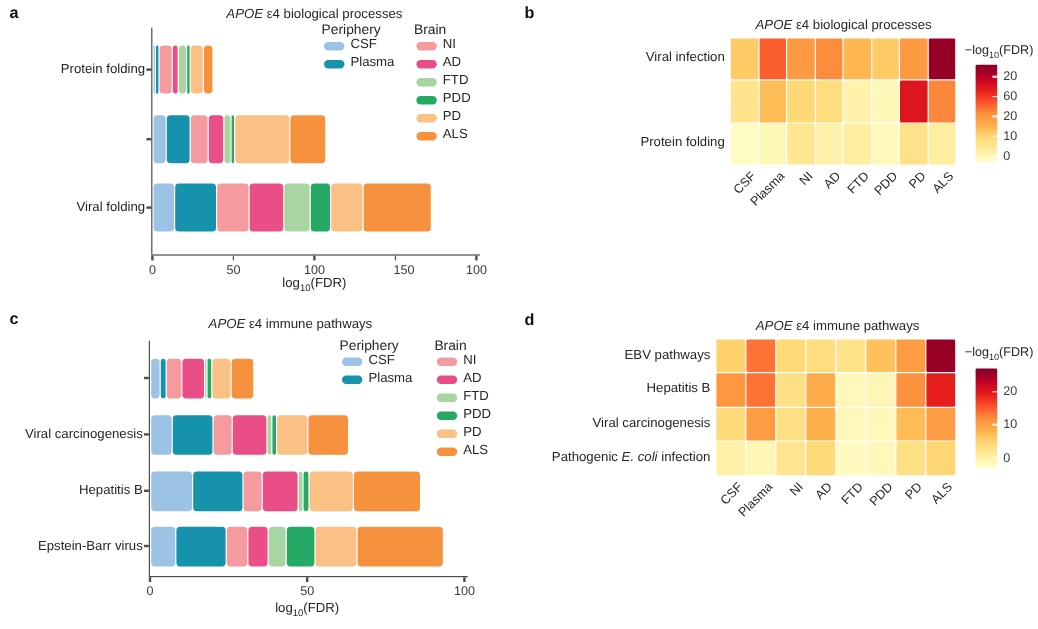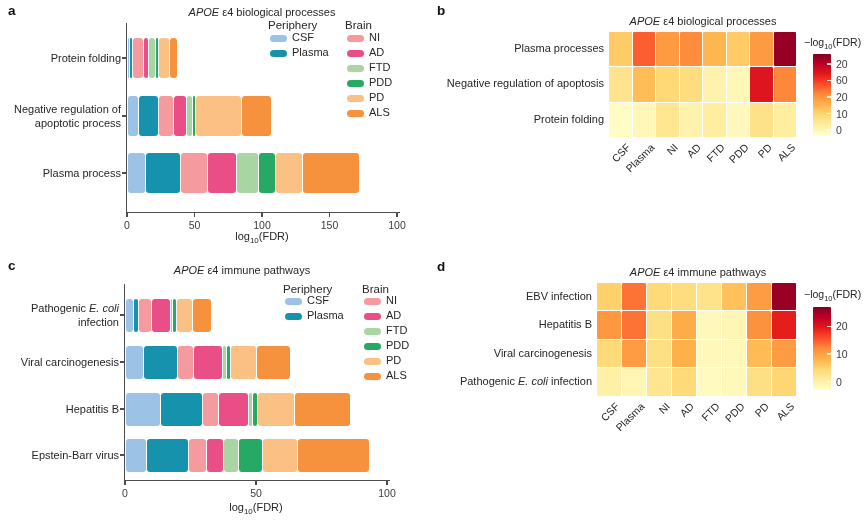--- a/index.html
+++ b/index.html
@@ -48,46 +48,42 @@
         <div class="" style="position: relative; width: 9.8px; height: 100%; background: rgb(156, 194, 229); border-radius: 3px; flex: 0 0 auto;"></div>
         <div class="" style="position: relative; width: 19.25px; height: 100%; background: rgb(22, 146, 172); border-radius: 3px; flex: 0 0 auto;"></div>
         <div class="" style="position: relative; width: 13.85px; height: 100%; background: rgb(245, 155, 159); border-radius: 3px; flex: 0 0 auto;"></div>
         <div class="" style="position: relative; width: 12.5px; height: 100%; background: rgb(234, 78, 135); border-radius: 3px; flex: 0 0 auto;"></div>
         <div class="" style="position: relative; width: 4.4px; height: 100%; background: rgb(169, 213, 162); border-radius: 3px; flex: 0 0 auto;"></div>
         <div class="" style="position: relative; width: 2.375px; height: 100%; background: rgb(39, 169, 102); border-radius: 3px; flex: 0 0 auto;"></div>
         <div class="" style="position: relative; width: 44.9px; height: 100%; background: rgb(250, 192, 132); border-radius: 3px; flex: 0 0 auto;"></div>
         <div class="" style="position: relative; width: 29.375px; height: 100%; background: rgb(246, 146, 61); border-radius: 3px; flex: 0 0 auto;"></div>
       </div>
       <div class="" style="position: absolute; left: 121.5px; top: 115.35px; width: 4.2px; height: 1.3px; background: rgb(77, 77, 77);"></div>
-      <div class="" style="position: absolute; right: 744px; top: 102px; text-align: right; font-size: 11px; line-height: 14px; color: rgb(38, 38, 38); white-space: nowrap;">
-        <div><span>Negative regulation of</span></div>
-        <div><span>apoptotic process</span></div>
-      </div>
       <div class="" style="position: absolute; left: 128px; top: 153px; height: 40px; display: flex; gap: 1px;">
         <div class="" style="position: relative; width: 16.55px; height: 100%; background: rgb(156, 194, 229); border-radius: 3px; flex: 0 0 auto;"></div>
         <div class="" style="position: relative; width: 34.1px; height: 100%; background: rgb(22, 146, 172); border-radius: 3px; flex: 0 0 auto;"></div>
         <div class="" style="position: relative; width: 26px; height: 100%; background: rgb(245, 155, 159); border-radius: 3px; flex: 0 0 auto;"></div>
         <div class="" style="position: relative; width: 28.7px; height: 100%; background: rgb(234, 78, 135); border-radius: 3px; flex: 0 0 auto;"></div>
         <div class="" style="position: relative; width: 20.6px; height: 100%; background: rgb(169, 213, 162); border-radius: 3px; flex: 0 0 auto;"></div>
         <div class="" style="position: relative; width: 16.55px; height: 100%; background: rgb(39, 169, 102); border-radius: 3px; flex: 0 0 auto;"></div>
         <div class="" style="position: relative; width: 26px; height: 100%; background: rgb(250, 192, 132); border-radius: 3px; flex: 0 0 auto;"></div>
         <div class="" style="position: relative; width: 55.7px; height: 100%; background: rgb(246, 146, 61); border-radius: 3px; flex: 0 0 auto;"></div>
       </div>
       <div class="" style="position: absolute; left: 121.5px; top: 172.35px; width: 4.2px; height: 1.3px; background: rgb(77, 77, 77);"></div>
       <div class="" style="position: absolute; right: 744px; top: 166px; text-align: right; font-size: 11px; line-height: 14px; color: rgb(38, 38, 38); white-space: nowrap;">
-        <div><span>Plasma process</span></div>
+        <div><span>Viral folding</span></div>
       </div>
       <div class="" style="position: absolute; left: 126.35px; top: 213.3px; width: 1.3px; height: 4.2px; background: rgb(77, 77, 77);"></div>
       <div class="" style="position: absolute; left: 111px; top: 219px; width: 32px; text-align: center; font-size: 10.5px; color: rgb(60, 60, 60);">0</div>
       <div class="" style="position: absolute; left: 193.85px; top: 213.3px; width: 1.3px; height: 4.2px; background: rgb(77, 77, 77);"></div>
       <div class="" style="position: absolute; left: 178.5px; top: 219px; width: 32px; text-align: center; font-size: 10.5px; color: rgb(60, 60, 60);">50</div>
       <div class="" style="position: absolute; left: 261.35px; top: 213.3px; width: 1.3px; height: 4.2px; background: rgb(77, 77, 77);"></div>
       <div class="" style="position: absolute; left: 246px; top: 219px; width: 32px; text-align: center; font-size: 10.5px; color: rgb(60, 60, 60);">100</div>
       <div class="" style="position: absolute; left: 328.85px; top: 213.3px; width: 1.3px; height: 4.2px; background: rgb(77, 77, 77);"></div>
-      <div class="" style="position: absolute; left: 313.5px; top: 219px; width: 32px; text-align: center; font-size: 10.5px; color: rgb(60, 60, 60);">150</div>
+      <div class="" style="position: absolute; left: 313.5px; top: 219px; width: 32px; text-align: right; font-size: 10.5px; color: rgb(60, 60, 60);">150</div>
       <div class="" style="position: absolute; left: 396.35px; top: 213.3px; width: 1.3px; height: 4.2px; background: rgb(77, 77, 77);"></div>
       <div class="" style="position: absolute; left: 381px; top: 219px; width: 32px; text-align: center; font-size: 10.5px; color: rgb(60, 60, 60);">100</div>
       <div class="" style="position: absolute; left: 202px; top: 230px; width: 120px; text-align: center; font-size: 11px; color: rgb(38, 38, 38);"><span>log</span><sub>10</sub><span>(FDR)</span></div>
       <div class="" style="position: absolute; left: 268px; top: 19px; font-size: 11.5px; color: rgb(38, 38, 38);">Periphery</div>
       <div class="" style="position: absolute; left: 270px; top: 34.5px; width: 17px; height: 7px; border-radius: 3.5px; background: rgb(156, 194, 229);"></div>
       <div class="" style="position: absolute; left: 292px; top: 31px; font-size: 11px; color: rgb(38, 38, 38);">CSF</div>
       <div class="" style="position: absolute; left: 270px; top: 49.5px; width: 17px; height: 7px; border-radius: 3.5px; background: rgb(22, 146, 172);"></div>
       <div class="" style="position: absolute; left: 292px; top: 46px; font-size: 11px; color: rgb(38, 38, 38);">Plasma</div>
       <div class="" style="position: absolute; left: 345px; top: 19px; font-size: 11.5px; color: rgb(38, 38, 38);">Brain</div>
       <div class="" style="position: absolute; left: 347px; top: 34.5px; width: 17px; height: 7px; border-radius: 3.5px; background: rgb(245, 155, 159);"></div>
@@ -107,30 +103,29 @@
     <div class="letter" id="letter-b">b</div>
     <div class="chart-title runs" id="title-b"><i>APOE</i><span> ε4 biological processes</span></div>
   <div class="" style="position: absolute; left: 609px; top: 32px; width: 22.5px; height: 34.3px; background: rgb(254, 203, 103); border-radius: 1px;"></div>
       <div class="" style="position: absolute; left: 632.5px; top: 32px; width: 22.5px; height: 34.3px; background: rgb(252, 95, 47); border-radius: 1px;"></div>
       <div class="" style="position: absolute; left: 656px; top: 32px; width: 22.5px; height: 34.3px; background: rgb(253, 154, 66); border-radius: 1px;"></div>
       <div class="" style="position: absolute; left: 679.5px; top: 32px; width: 22.5px; height: 34.3px; background: rgb(253, 141, 60); border-radius: 1px;"></div>
       <div class="" style="position: absolute; left: 703px; top: 32px; width: 22.5px; height: 34.3px; background: rgb(254, 182, 80); border-radius: 1px;"></div>
       <div class="" style="position: absolute; left: 726.5px; top: 32px; width: 22.5px; height: 34.3px; background: rgb(254, 203, 103); border-radius: 1px;"></div>
       <div class="" style="position: absolute; left: 750px; top: 32px; width: 22.5px; height: 34.3px; background: rgb(253, 154, 66); border-radius: 1px;"></div>
       <div class="" style="position: absolute; left: 773.5px; top: 32px; width: 22.5px; height: 34.3px; background: rgb(150, 0, 38); border-radius: 1px;"></div>
-      <div class="" style="position: absolute; right: 261px; top: 42.15px; font-size: 11px; color: rgb(38, 38, 38); white-space: nowrap;"><span>Plasma processes</span></div>
+      <div class="" style="position: absolute; right: 261px; top: 42.15px; font-size: 11px; color: rgb(38, 38, 38); white-space: nowrap;"><span>Viral infection</span></div>
       <div class="" style="position: absolute; left: 609px; top: 67.3px; width: 22.5px; height: 34.3px; background: rgb(255, 228, 141); border-radius: 1px;"></div>
       <div class="" style="position: absolute; left: 632.5px; top: 67.3px; width: 22.5px; height: 34.3px; background: rgb(254, 189, 87); border-radius: 1px;"></div>
       <div class="" style="position: absolute; left: 656px; top: 67.3px; width: 22.5px; height: 34.3px; background: rgb(254, 217, 118); border-radius: 1px;"></div>
       <div class="" style="position: absolute; left: 679.5px; top: 67.3px; width: 22.5px; height: 34.3px; background: rgb(254, 221, 126); border-radius: 1px;"></div>
       <div class="" style="position: absolute; left: 703px; top: 67.3px; width: 22.5px; height: 34.3px; background: rgb(255, 242, 172); border-radius: 1px;"></div>
       <div class="" style="position: absolute; left: 726.5px; top: 67.3px; width: 22.5px; height: 34.3px; background: rgb(255, 247, 184); border-radius: 1px;"></div>
       <div class="" style="position: absolute; left: 750px; top: 67.3px; width: 22.5px; height: 34.3px; background: rgb(220, 21, 30); border-radius: 1px;"></div>
       <div class="" style="position: absolute; left: 773.5px; top: 67.3px; width: 22.5px; height: 34.3px; background: rgb(253, 135, 58); border-radius: 1px;"></div>
-      <div class="" style="position: absolute; right: 261px; top: 77.45px; font-size: 11px; color: rgb(38, 38, 38); white-space: nowrap;"><span>Negative regulation of apoptosis</span></div>
       <div class="" style="position: absolute; left: 609px; top: 102.6px; width: 22.5px; height: 34.3px; background: rgb(255, 252, 196); border-radius: 1px;"></div>
       <div class="" style="position: absolute; left: 632.5px; top: 102.6px; width: 22.5px; height: 34.3px; background: rgb(255, 247, 184); border-radius: 1px;"></div>
       <div class="" style="position: absolute; left: 656px; top: 102.6px; width: 22.5px; height: 34.3px; background: rgb(255, 230, 145); border-radius: 1px;"></div>
       <div class="" style="position: absolute; left: 679.5px; top: 102.6px; width: 22.5px; height: 34.3px; background: rgb(255, 242, 172); border-radius: 1px;"></div>
       <div class="" style="position: absolute; left: 703px; top: 102.6px; width: 22.5px; height: 34.3px; background: rgb(255, 237, 160); border-radius: 1px;"></div>
       <div class="" style="position: absolute; left: 726.5px; top: 102.6px; width: 22.5px; height: 34.3px; background: rgb(255, 248, 188); border-radius: 1px;"></div>
       <div class="" style="position: absolute; left: 750px; top: 102.6px; width: 22.5px; height: 34.3px; background: rgb(254, 226, 137); border-radius: 1px;"></div>
       <div class="" style="position: absolute; left: 773.5px; top: 102.6px; width: 22.5px; height: 34.3px; background: rgb(255, 237, 160); border-radius: 1px;"></div>
       <div class="" style="position: absolute; right: 261px; top: 112.75px; font-size: 11px; color: rgb(38, 38, 38); white-space: nowrap;"><span>Protein folding</span></div>
       <div class="" style="position: absolute; right: 240.75px; top: 141px; font-size: 10.5px; color: rgb(38, 38, 38); white-space: nowrap; transform: rotate(-45deg); transform-origin: 100% 0%;">CSF</div>
@@ -163,24 +158,20 @@
         <div class="" style="position: relative; width: 6.86px; height: 100%; background: rgb(156, 194, 229); border-radius: 3px; flex: 0 0 auto;"></div>
         <div class="" style="position: relative; width: 4.24px; height: 100%; background: rgb(22, 146, 172); border-radius: 3px; flex: 0 0 auto;"></div>
         <div class="" style="position: relative; width: 12.1px; height: 100%; background: rgb(245, 155, 159); border-radius: 3px; flex: 0 0 auto;"></div>
         <div class="" style="position: relative; width: 17.34px; height: 100%; background: rgb(234, 78, 135); border-radius: 3px; flex: 0 0 auto;"></div>
         <div class="" style="position: relative; width: 1.62px; height: 100%; background: rgb(169, 213, 162); border-radius: 3px; flex: 0 0 auto;"></div>
         <div class="" style="position: relative; width: 2.93px; height: 100%; background: rgb(39, 169, 102); border-radius: 3px; flex: 0 0 auto;"></div>
         <div class="" style="position: relative; width: 14.72px; height: 100%; background: rgb(250, 192, 132); border-radius: 3px; flex: 0 0 auto;"></div>
         <div class="" style="position: relative; width: 18.65px; height: 100%; background: rgb(246, 146, 61); border-radius: 3px; flex: 0 0 auto;"></div>
       </div>
       <div class="" style="position: absolute; left: 119.5px; top: 314.35px; width: 4.2px; height: 1.3px; background: rgb(77, 77, 77);"></div>
-      <div class="" style="position: absolute; right: 746px; top: 301px; text-align: right; font-size: 11px; line-height: 14px; color: rgb(38, 38, 38); white-space: nowrap;">
-        <div><span>Pathogenic </span><i>E. coli</i></div>
-        <div><span>infection</span></div>
-      </div>
       <div class="" style="position: absolute; left: 126px; top: 345.5px; height: 33px; display: flex; gap: 1px;">
         <div class="" style="position: relative; width: 17.34px; height: 100%; background: rgb(156, 194, 229); border-radius: 3px; flex: 0 0 auto;"></div>
         <div class="" style="position: relative; width: 33.06px; height: 100%; background: rgb(22, 146, 172); border-radius: 3px; flex: 0 0 auto;"></div>
         <div class="" style="position: relative; width: 14.72px; height: 100%; background: rgb(245, 155, 159); border-radius: 3px; flex: 0 0 auto;"></div>
         <div class="" style="position: relative; width: 27.82px; height: 100%; background: rgb(234, 78, 135); border-radius: 3px; flex: 0 0 auto;"></div>
         <div class="" style="position: relative; width: 2.93px; height: 100%; background: rgb(169, 213, 162); border-radius: 3px; flex: 0 0 auto;"></div>
         <div class="" style="position: relative; width: 2.93px; height: 100%; background: rgb(39, 169, 102); border-radius: 3px; flex: 0 0 auto;"></div>
         <div class="" style="position: relative; width: 25.2px; height: 100%; background: rgb(250, 192, 132); border-radius: 3px; flex: 0 0 auto;"></div>
         <div class="" style="position: relative; width: 33.06px; height: 100%; background: rgb(246, 146, 61); border-radius: 3px; flex: 0 0 auto;"></div>
       </div>
@@ -246,21 +237,21 @@
     <div class="letter" id="letter-d">d</div>
     <div class="chart-title runs" id="title-d"><i>APOE</i><span> ε4 immune pathways</span></div>
   <div class="" style="position: absolute; left: 597px; top: 283px; width: 24px; height: 27.4px; background: rgb(254, 209, 109); border-radius: 1px;"></div>
       <div class="" style="position: absolute; left: 622px; top: 283px; width: 24px; height: 27.4px; background: rgb(253, 115, 53); border-radius: 1px;"></div>
       <div class="" style="position: absolute; left: 647px; top: 283px; width: 24px; height: 27.4px; background: rgb(254, 218, 121); border-radius: 1px;"></div>
       <div class="" style="position: absolute; left: 672px; top: 283px; width: 24px; height: 27.4px; background: rgb(254, 221, 127); border-radius: 1px;"></div>
       <div class="" style="position: absolute; left: 697px; top: 283px; width: 24px; height: 27.4px; background: rgb(254, 227, 138); border-radius: 1px;"></div>
       <div class="" style="position: absolute; left: 722px; top: 283px; width: 24px; height: 27.4px; background: rgb(254, 193, 92); border-radius: 1px;"></div>
       <div class="" style="position: absolute; left: 747px; top: 283px; width: 24px; height: 27.4px; background: rgb(253, 156, 67); border-radius: 1px;"></div>
       <div class="" style="position: absolute; left: 772px; top: 283px; width: 24px; height: 27.4px; background: rgb(153, 0, 38); border-radius: 1px;"></div>
-      <div class="" style="position: absolute; right: 273px; top: 289.7px; font-size: 11px; color: rgb(38, 38, 38); white-space: nowrap;"><span>EBV infection</span></div>
+      <div class="" style="position: absolute; right: 273px; top: 289.7px; font-size: 11px; color: rgb(38, 38, 38); white-space: nowrap;"><span>EBV pathways</span></div>
       <div class="" style="position: absolute; left: 597px; top: 311.4px; width: 24px; height: 27.4px; background: rgb(253, 151, 64); border-radius: 1px;"></div>
       <div class="" style="position: absolute; left: 622px; top: 311.4px; width: 24px; height: 27.4px; background: rgb(253, 115, 53); border-radius: 1px;"></div>
       <div class="" style="position: absolute; left: 647px; top: 311.4px; width: 24px; height: 27.4px; background: rgb(254, 224, 132); border-radius: 1px;"></div>
       <div class="" style="position: absolute; left: 672px; top: 311.4px; width: 24px; height: 27.4px; background: rgb(254, 172, 73); border-radius: 1px;"></div>
       <div class="" style="position: absolute; left: 697px; top: 311.4px; width: 24px; height: 27.4px; background: rgb(255, 248, 186); border-radius: 1px;"></div>
       <div class="" style="position: absolute; left: 722px; top: 311.4px; width: 24px; height: 27.4px; background: rgb(255, 245, 180); border-radius: 1px;"></div>
       <div class="" style="position: absolute; left: 747px; top: 311.4px; width: 24px; height: 27.4px; background: rgb(253, 146, 62); border-radius: 1px;"></div>
       <div class="" style="position: absolute; left: 772px; top: 311.4px; width: 24px; height: 27.4px; background: rgb(229, 30, 29); border-radius: 1px;"></div>
       <div class="" style="position: absolute; right: 273px; top: 318.1px; font-size: 11px; color: rgb(38, 38, 38); white-space: nowrap;"><span>Hepatitis B</span></div>
       <div class="" style="position: absolute; left: 597px; top: 339.8px; width: 24px; height: 27.4px; background: rgb(254, 218, 121); border-radius: 1px;"></div>

